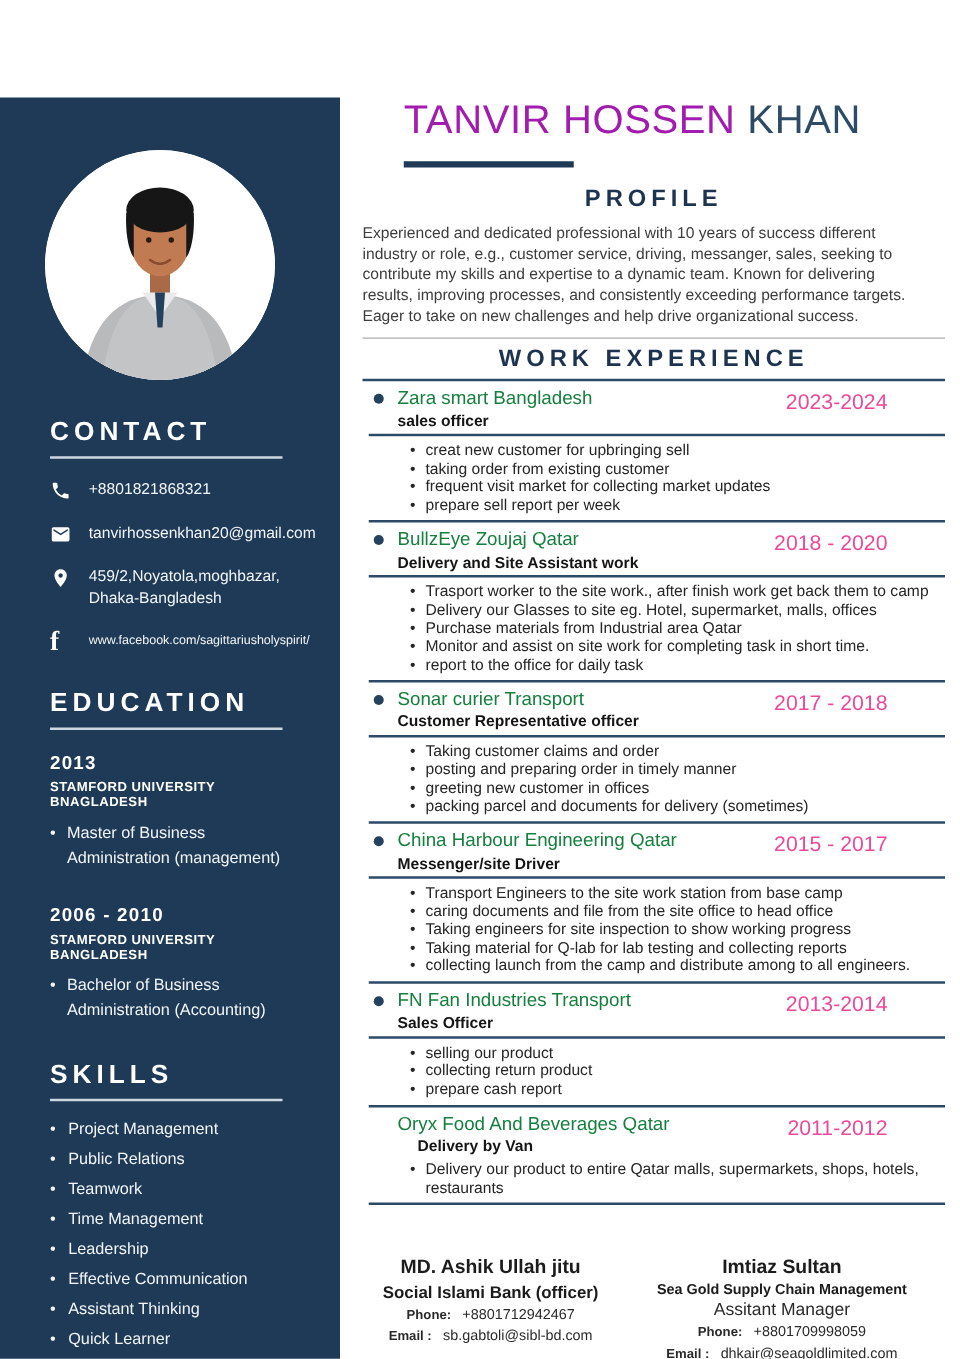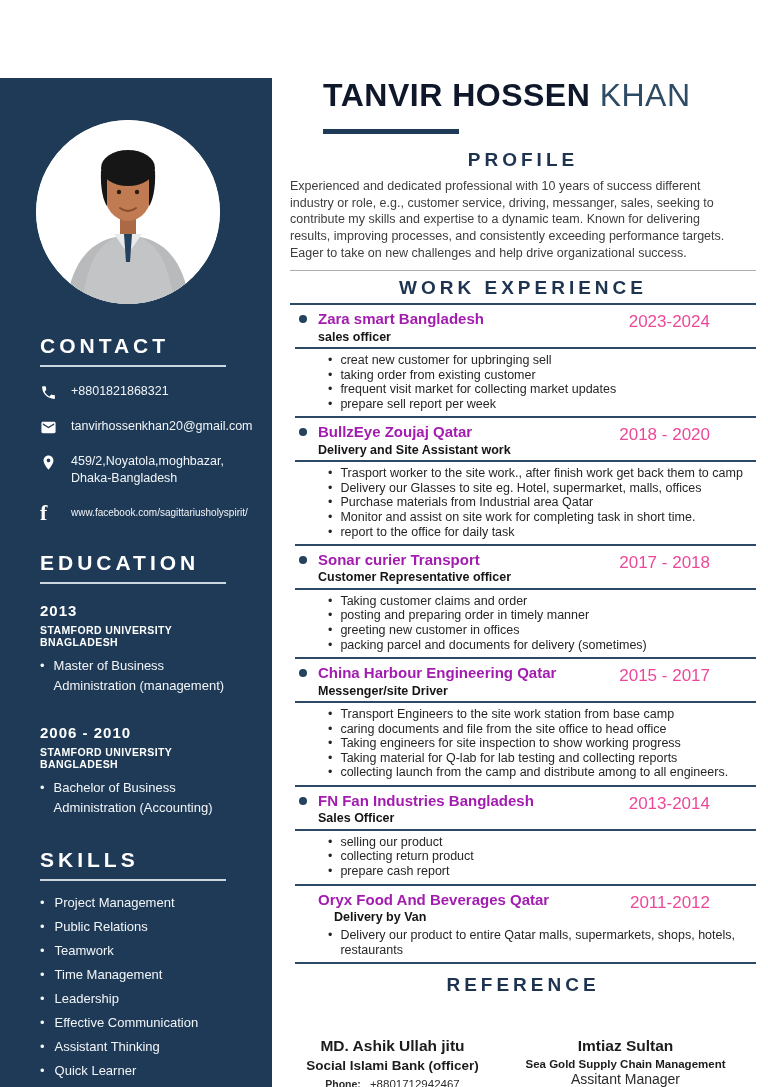--- a/index.html
+++ b/index.html
@@ -46,38 +46,38 @@
 
   .skills-block { margin-top:30px; }
   .side-list { list-style:none; margin-top:14px; }
   .side-list li { font-size:13px; display:flex; }
   .side-list li:before { content:"•"; margin-right:10px; }
   .skills-list li { margin-bottom:9px; }
 
   
   .main { margin-left:272px; padding:0 12px 0 18px; }
   .name { margin:78px 0 0 33px; font-size:32px; letter-spacing:.5px; line-height:1.1; }
-  .name .n1 { color:#0f172a; font-weight:700; }
+  .name .n1 { color:#a21caf; font-weight:400; }
   .name .n2 { color:#2E4B66; font-weight:400; }
   .name-bar { width:136px; height:5px; background:#1E3A56; margin:16px 0 0 33px; }
 
   .sec-title { color:#1D3350; font-size:19px; font-weight:800; letter-spacing:4px;text-align:center; }
   .profile-title { margin-top:15px; }
   .profile-text { margin-top:7px; width:438px; font-size:12.5px; line-height:1.33; color:#3d3d3d; }
   .gray-divider { border-top:1px solid #ADADAD; margin-top:9px; }
 
   .we-title { margin-top:6px; }
   .we-rule { border-top:2px solid #2C4A68; margin-top:4px; }
 
   .job { position:relative; }
   .job-head { display:flex; align-items:flex-start; padding-top:5px; }
   .job-dot { width:8px; height:8px; border-radius:50%; background:#24415E; margin:5px 11px 0 9px; flex:0 0 8px; }
   .job--nodot .job-dot { visibility:hidden; }
   .job-titles { flex:1; }
-  .job-company { font-size:15px; font-weight:bold; color:#a21caf; line-height:1.15; }
+  .job-company { font-size:15px; font-weight:normal; color:#15803d; line-height:1.15; }
   .job-role { font-size:12.5px; font-weight:bold; color:#151515; margin-top:2px; line-height:1.15; }
   .job--nodot .job-role { margin-left:16px; }
   .job-dates { font-size:17px; color:#ec4899; margin-right:46px; padding-top:2px; }
   .role-rule { border-top:2px solid #2C4A68; margin-top:3px; margin-left:5px; }
   .job-bullets { list-style:none; margin:4px 0 5px 38px; }
   .job-bullets li { font-size:12.5px; color:#262626; line-height:1.17; display:flex; }
   .job-bullets li:before { content:"•"; margin-right:8px; }
   .job-sep { border-top:2px solid #2C4A68; margin-left:5px; }
 
   .ref-title { margin-top:10px; }
@@ -293,21 +293,21 @@
           <li>Taking material for Q-lab for lab testing and collecting reports</li>
           <li>collecting launch from the camp and distribute among to all engineers.</li>
         </ul>
       <div class="job-sep"></div>
     </div>
 
     <div class="job">
       <div class="job-head">
         <span class="job-dot"></span>
         <div class="job-titles">
-          <div class="job-company">FN Fan Industries Bangladesh</div>
+          <div class="job-company">FN Fan Industries Transport</div>
           <div class="job-role">Sales  Officer</div>
         </div>
         <div class="job-dates">2013-2014</div>
       </div>
       <div class="role-rule"></div>
       <ul class="job-bullets">
 
       <li>selling our product</li>
           <li>collecting return product</li>
           <li>prepare cash report</li>
@@ -325,21 +325,20 @@
         <div class="job-dates">2011-2012</div>
       </div>
 
       <ul class="job-bullets">
 
       <li>Delivery our  product to entire Qatar malls, supermarkets, shops, hotels, restaurants</li>
         </ul>
       <div class="job-sep"></div>
     </div>
 
-    <h3 class="sec-title ref-title">REFERENCE</h3>
     <div class="refs">
       <div class="ref ref-1">
         <div class="ref-name">MD. Ashik Ullah jitu</div>
         <div class="ref-org">Social Islami Bank  (officer)</div>
 
         <div class="ref-line">
           <span class="ref-label">Phone:</span><span>+8801712942467</span>
         </div>
         <div class="ref-line">
           <span class="ref-label">Email :</span><span>sb.gabtoli@sibl-bd.com</span>

